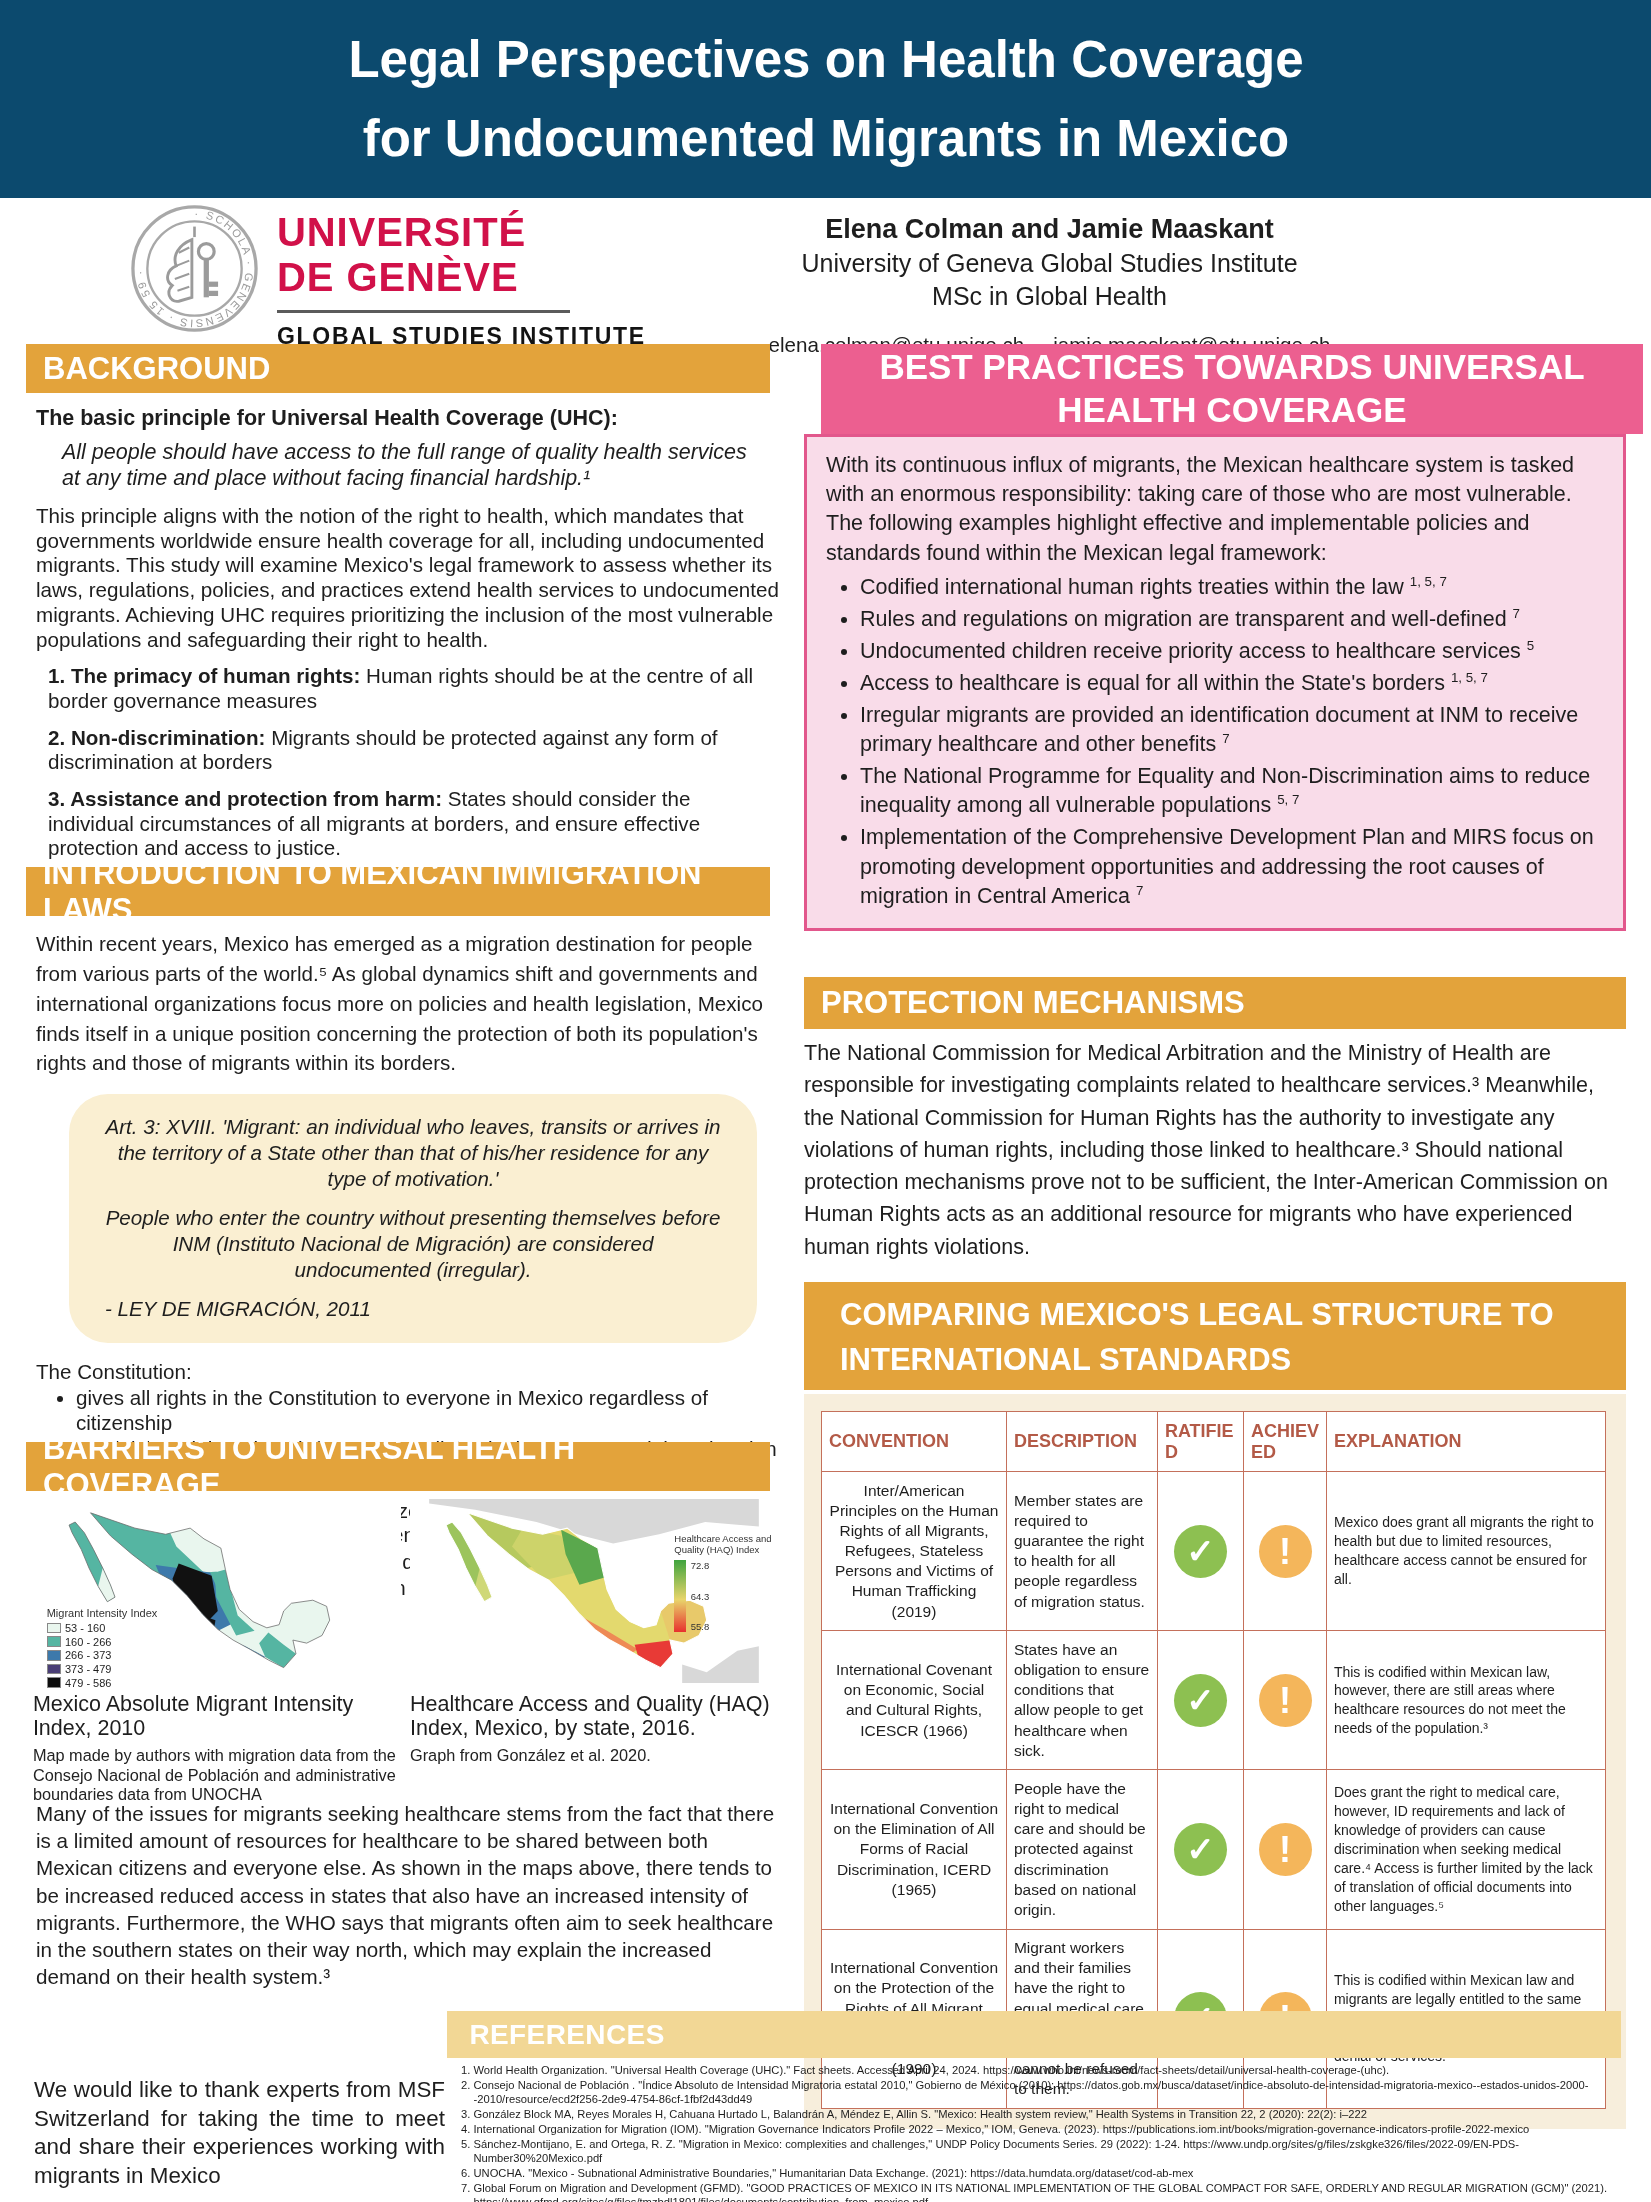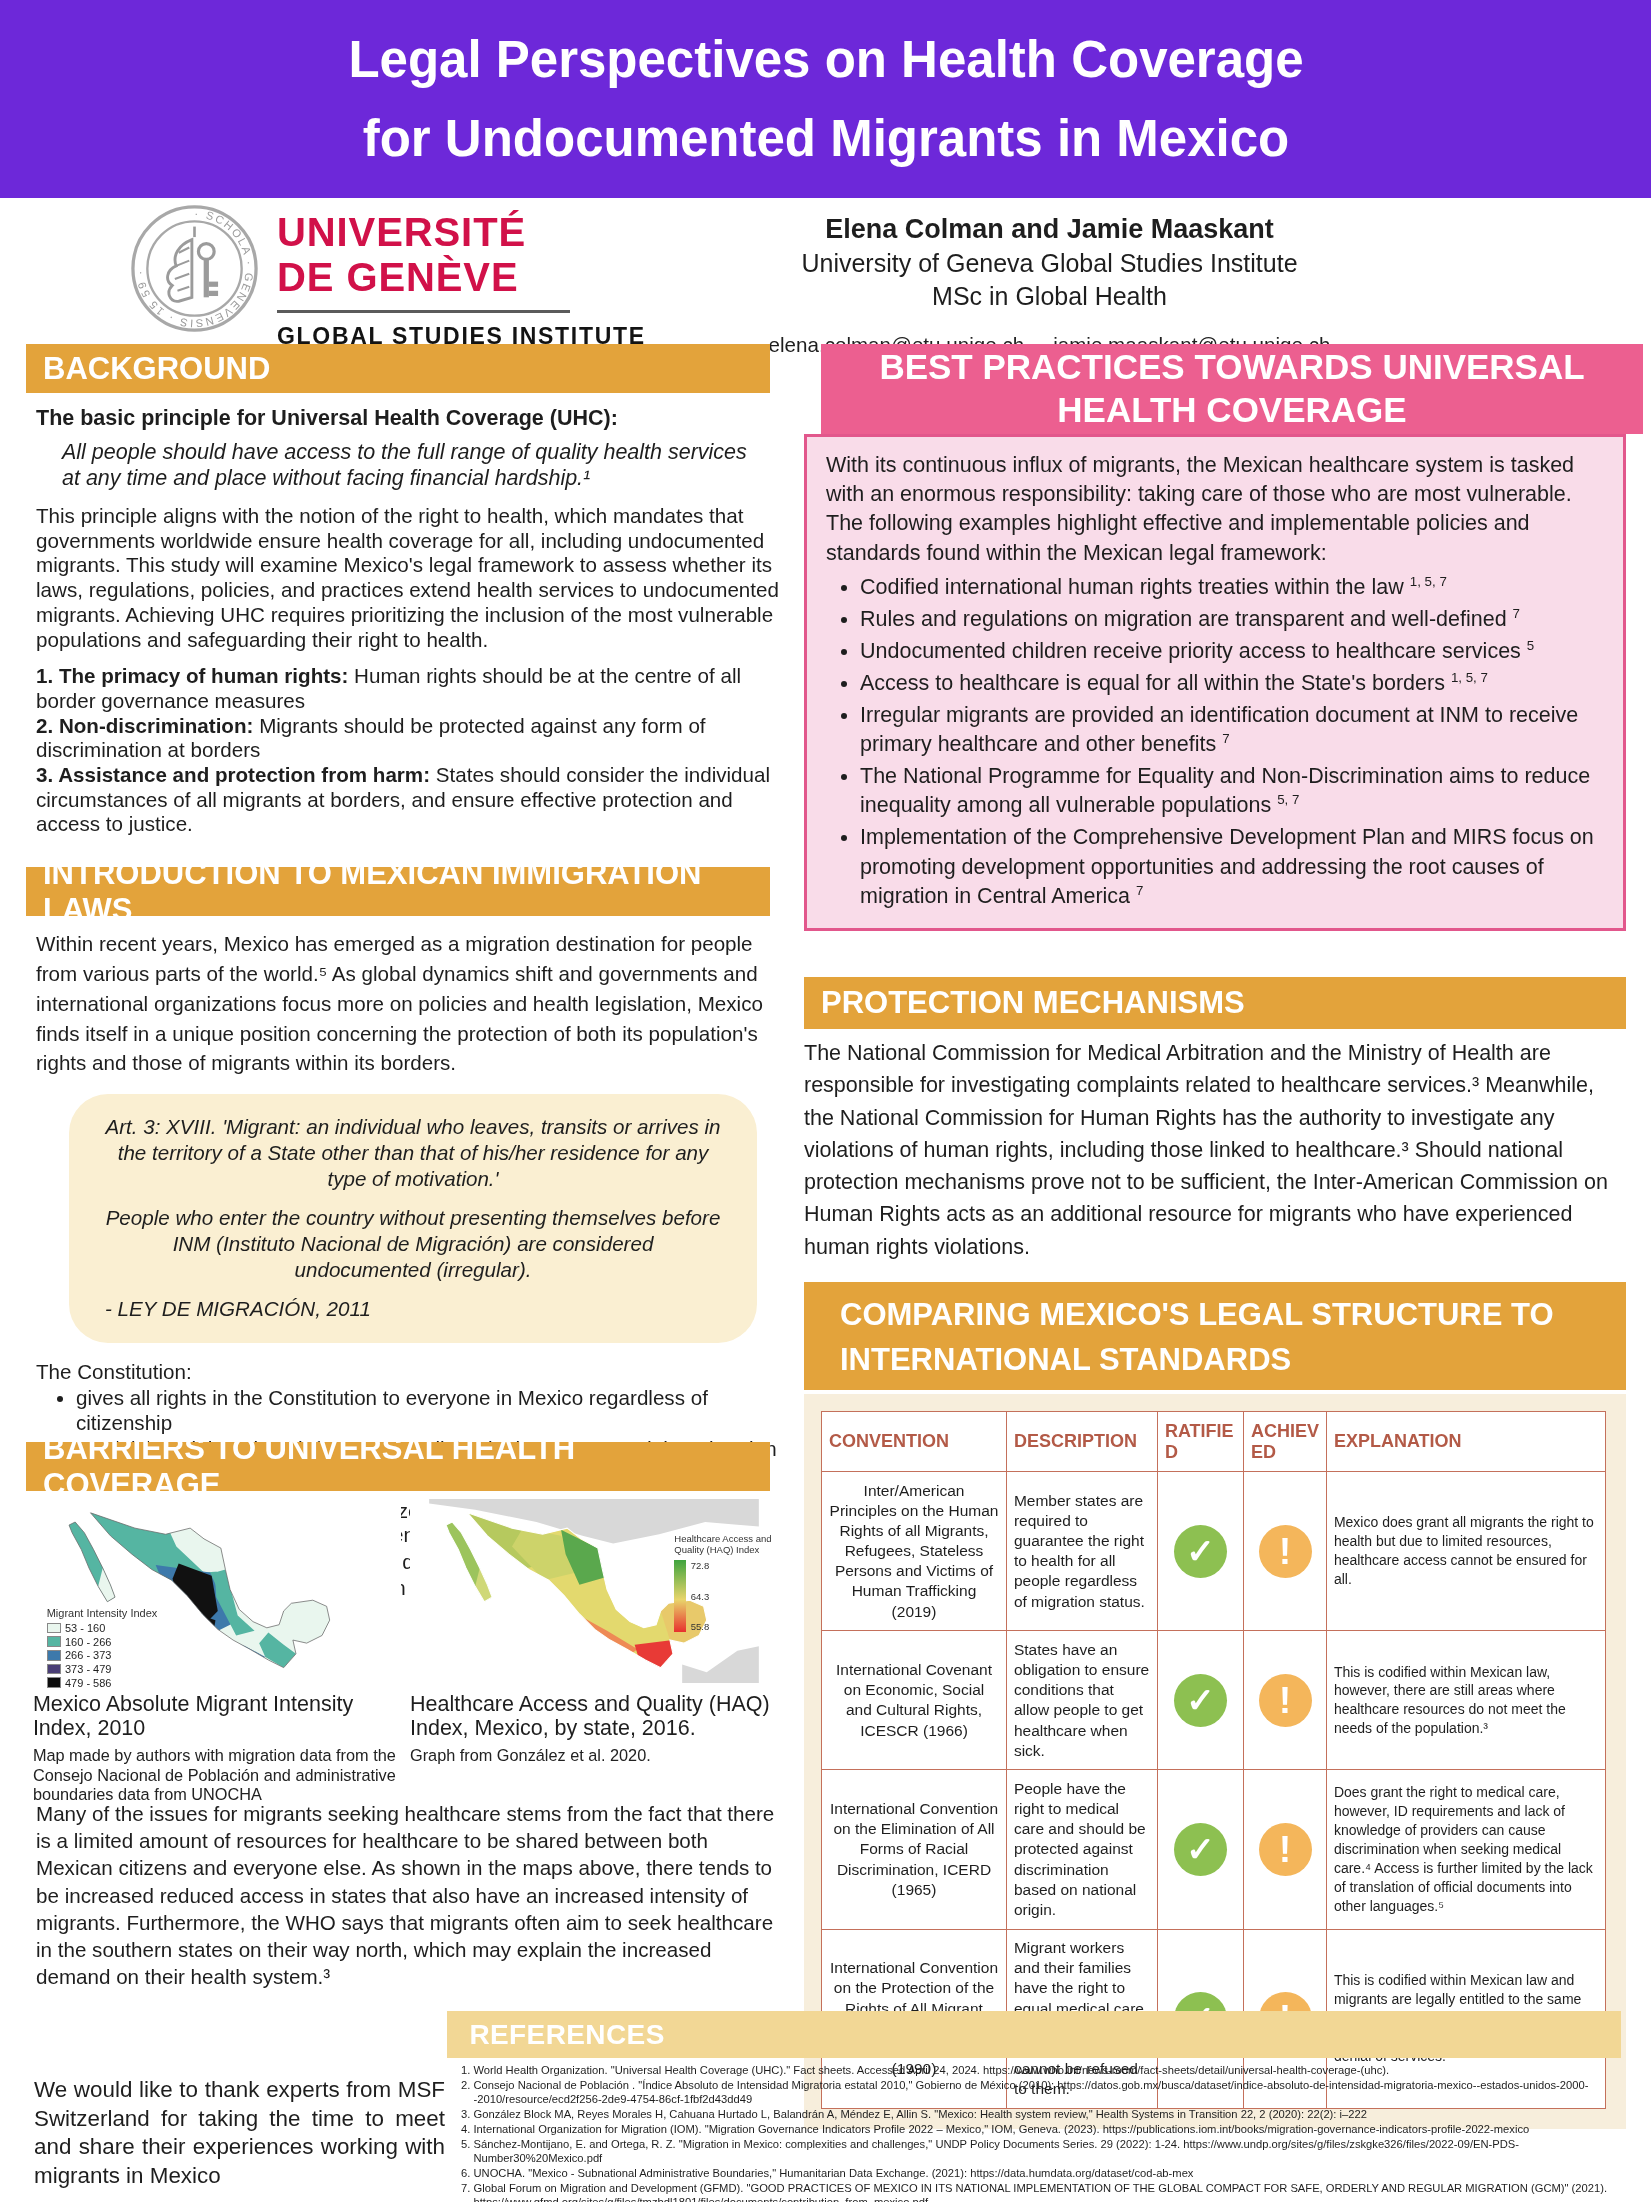--- a/index.html
+++ b/index.html
@@ -1,20 +1,20 @@
 <!DOCTYPE html>
 <html style="font-size:13.8px"><head>
 <meta charset="utf-8">
 <style>
   html,body{margin:0;padding:0;background:#fff;}
   .poster{position:relative;width:1652px;height:2203px;background:#ffffff;
           font-family:"Liberation Sans",sans-serif;color:#1e1e1e;overflow:hidden;}
 
   
-  .banner{position:absolute;left:0;top:0;width:1652px;height:198px;background:#6d28d9;
+  .banner{position:absolute;left:0;top:0;width:1652px;height:198px;background:#0c4a6e;
           display:flex;flex-direction:column;justify-content:center;align-items:center;}
   .banner .tl{color:#fff;font-weight:bold;font-size:51px;line-height:1.55;text-align:center;}
 
   
   .logo-row{position:absolute;left:0;top:198px;width:1652px;height:146px;background:#fff;}
   .logo{position:absolute;left:129px;top:5.2px;display:flex;align-items:flex-start;}
   .seal{width:131px;height:131px;margin-right:17px;}
   .logo-text{padding-top:6.9px;}
   .uni{font-size:40px;font-weight:bold;color:#D11149;line-height:1.12;letter-spacing:0.9px;}
   .rule{height:2.6px;background:#5b5b5b;width:293px;margin:10.3px 0 10.3px 0;}
@@ -28,21 +28,21 @@
   .sec{position:absolute;background:#E3A33B;color:#fff;font-weight:bold;
        display:flex;align-items:center;padding:0 17px;box-sizing:border-box;}
   .sec-left{left:26px;width:744px;height:49px;font-size:31px;}
   .sec-right{left:804px;width:822px;height:52px;font-size:31px;}
 
   
   .lcol{position:absolute;left:36px;width:753px;font-size:20.6px;line-height:1.2;}
   .lead{font-weight:bold;font-size:21.5px;margin:0 0 8.6px 0;}
   .uhc-quote{font-style:italic;font-size:21.5px;margin:0 0 12px 26px;width:688px;}
   .para{margin:0 0 12px 0;}
-  .principle{margin:0;}
+  .principle{margin:12px;}
   .principle b{font-weight:bold;}
 
   .quote-box{background:#FAEFD2;border-radius:39px;padding:20.6px 36px;margin:15.5px 0 17px 33px;
              width:688px;box-sizing:border-box;font-style:italic;text-align:center;line-height:1.25;}
   .quote-box .q{margin:0 0 13.8px 0;}
   .quote-box .attr{text-align:left;margin:5.2px 0 0 0;}
   ul.bullets{margin:1.7px 0 12px 40px;padding:0;}
   ul.bullets li{margin:0 0 1.7px 0;}
 
   

